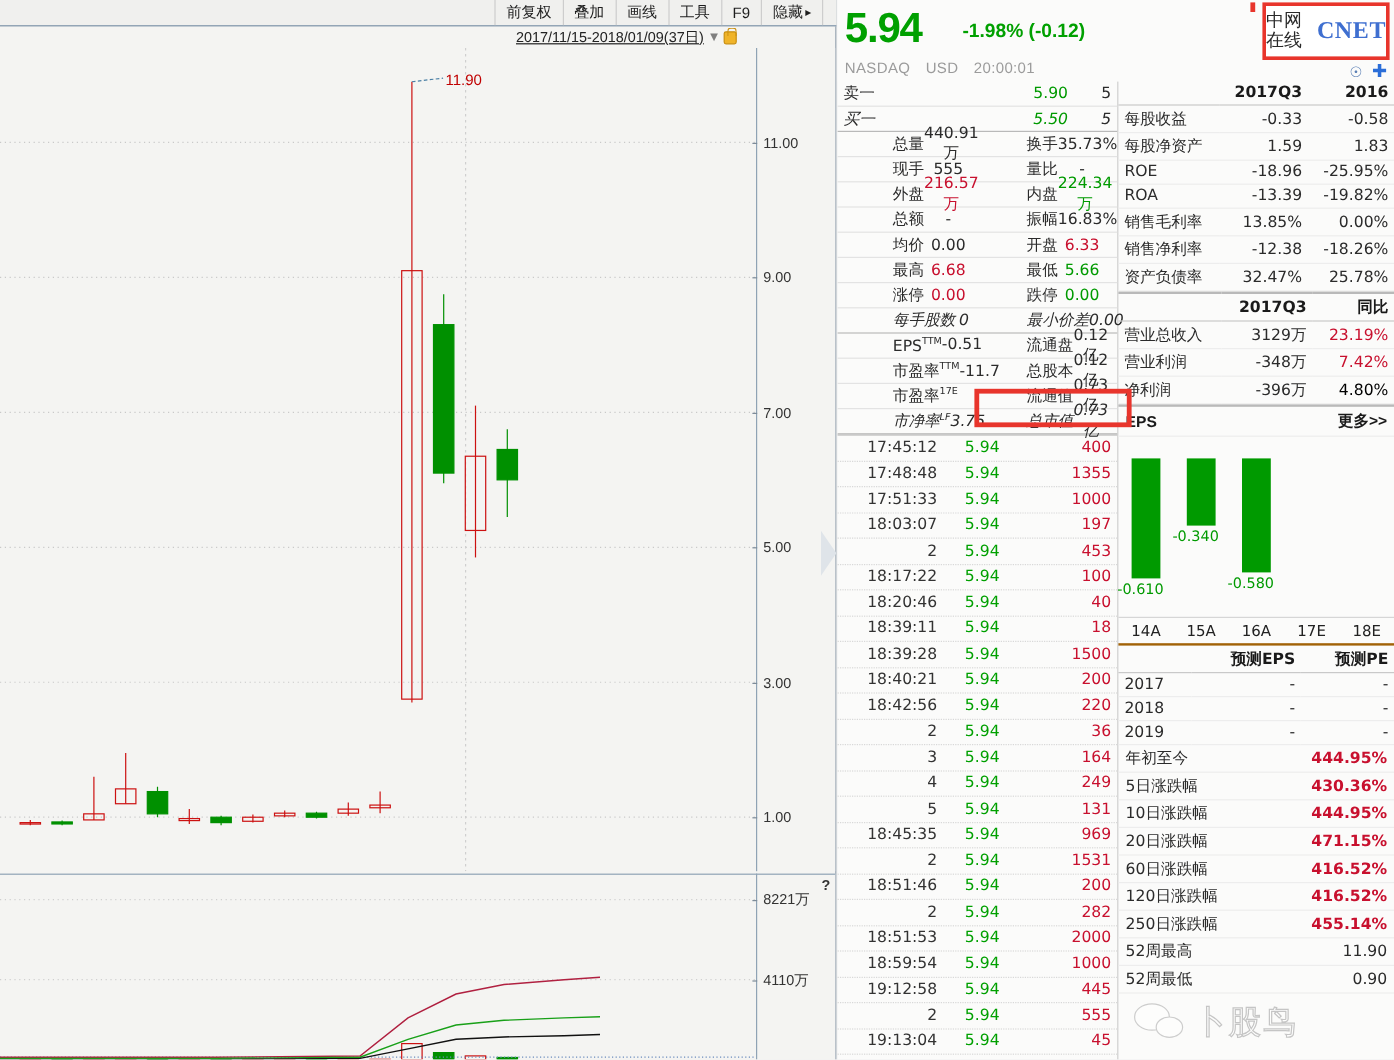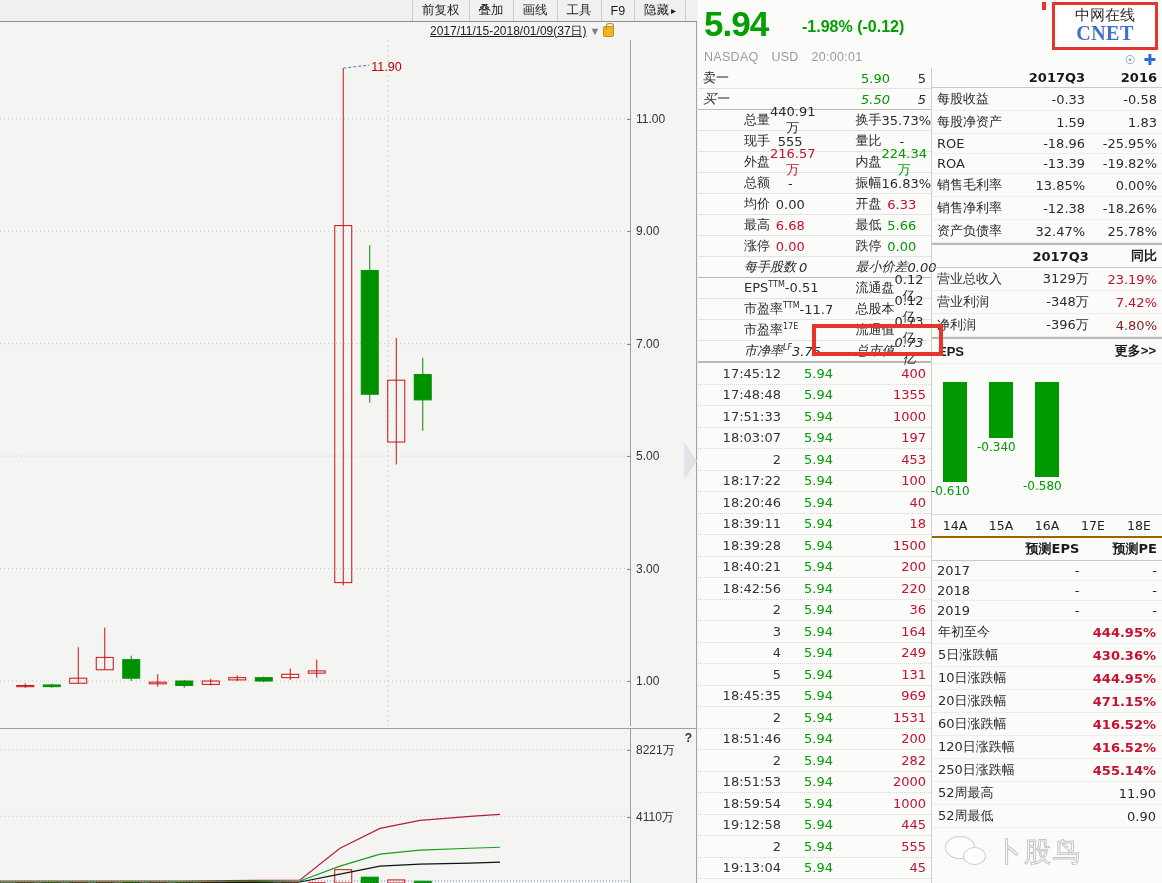--- a/index.html
+++ b/index.html
@@ -113,21 +113,21 @@
   }
   #meta {
     position: absolute; left: 6px; top: 50px;
     font-size: 12.5px; color: #9b9b9b; letter-spacing: .3px;
   }
   #meta span { margin-right: 9px; }
   #logo-box {
     position: absolute; right: 4px; top: 2px;
     width: 106px; height: 48px;
     border: 3px solid #e8352c; background: #fff;
-    display: flex; flex-direction: column;
+    display: flex; flex-direction: row;
     align-items: center; justify-content: center; line-height: 1.05;
   }
   #logo-cn { font-size: 15px; color: #2a2a2a; font-family: "DejaVu Sans", sans-serif; }
   #logo-en {
     font-size: 20px; color: #3f6fd0; font-weight: bold;
     font-family: "Liberation Serif", serif; letter-spacing: .5px;
   }
   #tickmark { position: absolute; right: 116px; top: 2px; width: 4px; height: 8px; background: #e8352c; }
   #headicons {
     position: absolute; right: 6px; top: 52px;
@@ -766,21 +766,21 @@
                 <td class="num" style="color: rgb(200, 16, 46);">23.19%</td>
               </tr>
               <tr>
                 <td>营业利润</td>
                 <td class="num">-348万</td>
                 <td class="num" style="color: rgb(200, 16, 46);">7.42%</td>
               </tr>
               <tr>
                 <td>净利润</td>
                 <td class="num">-396万</td>
-                <td class="num" style="color: #7f1d1d;">4.80%</td>
+                <td class="num" style="color: #000000;">4.80%</td>
               </tr>
             </tbody>
         </table>
 
         <div class="sect-sep">
           <div id="eps-head">
             <span>EPS</span>
             <span class="more">更多&gt;&gt;</span>
           </div>
           <div id="eps-chart">

